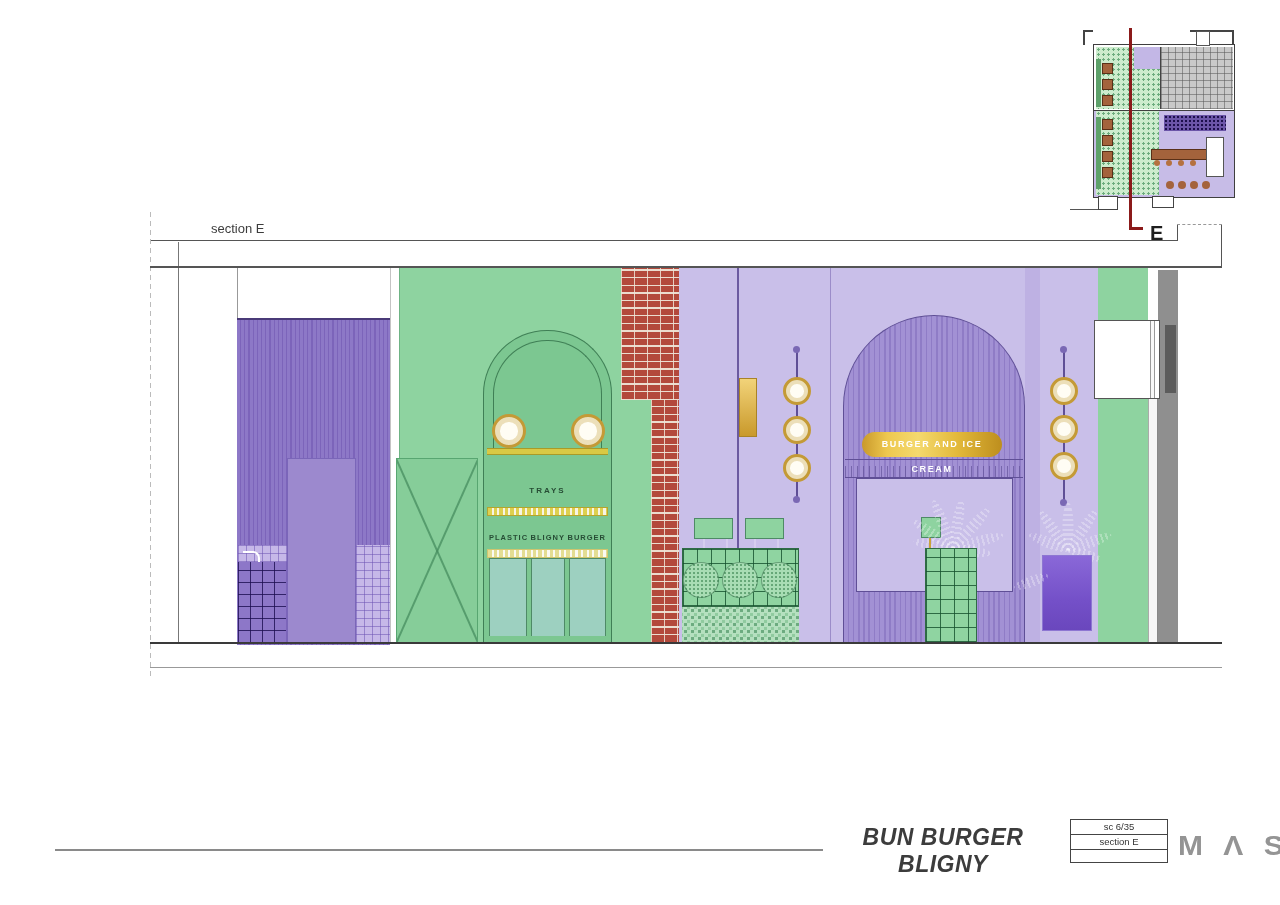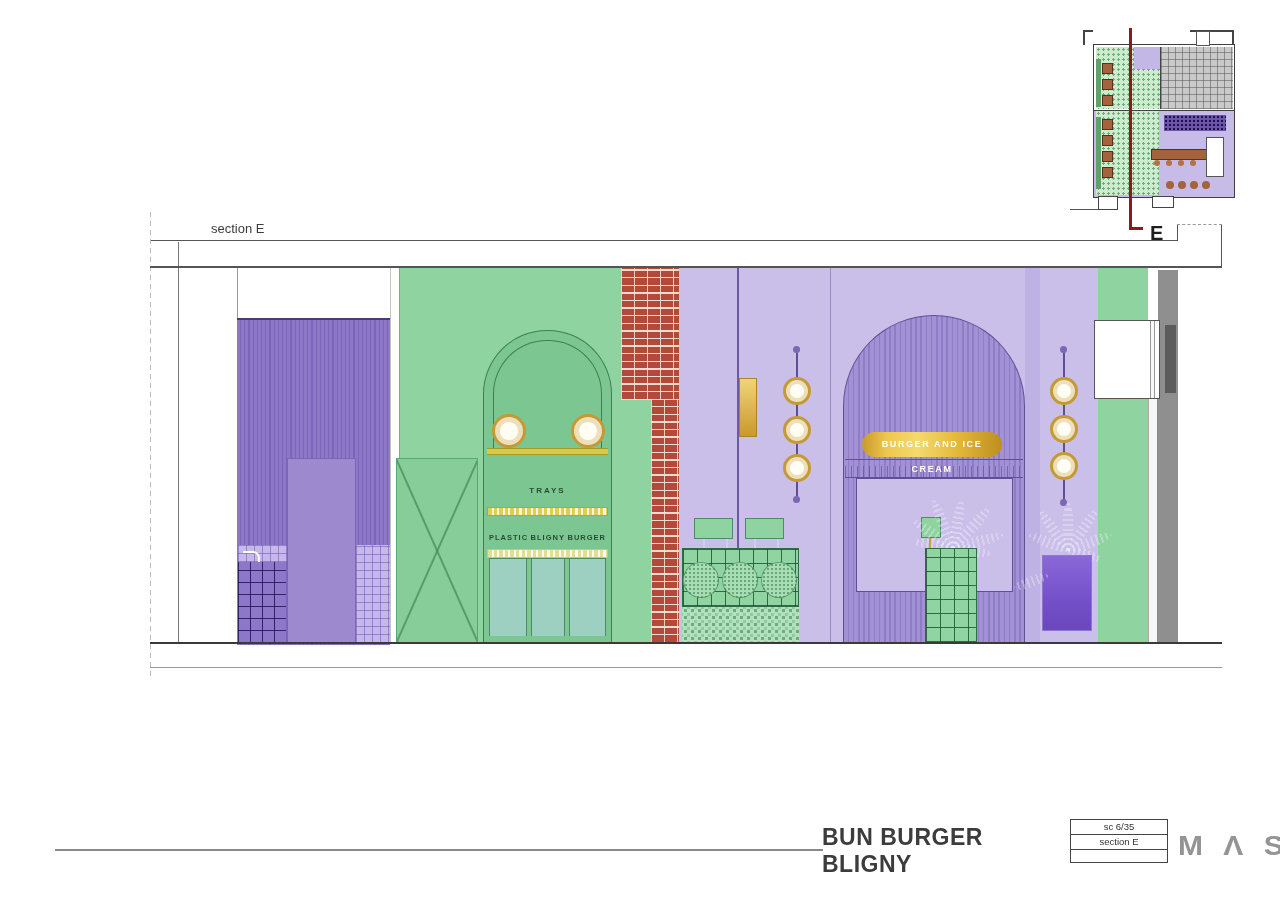--- a/index.html
+++ b/index.html
@@ -257,21 +257,21 @@
 
   <div class="abs" style="left:1094px;top:320px;width:66px;height:79px;background:#fff;border:1px solid #555;box-sizing:border-box;"></div>
   <div class="abs" style="left:1150px;top:321px;width:5px;height:77px;background:#f8f8f8;border-left:1px solid #999;border-right:1px solid #999;box-sizing:border-box;"></div>
   <div class="abs" style="left:1148px;top:399px;width:10px;height:244px;background:#f6f6f6;border-left:1px solid #aaa;border-right:1px solid #888;box-sizing:border-box;"></div>
 
   <div class="abs" style="left:150px;top:266px;width:1072px;height:1.5px;background:#555;"></div>
   <div class="abs" style="left:150px;top:642px;width:1072px;height:2px;background:#3a3a3a;"></div>
   <div class="abs" style="left:150px;top:667px;width:1072px;height:1px;background:#999;"></div>
 
   <div class="abs" style="left:55px;top:849px;width:768px;height:1.5px;background:#8a8a8a;"></div>
-  <div class="abs" style="left:822px;top:824px;width:242px;text-align:left;font-size:23px;font-weight:800;color:#3c3c3c;letter-spacing:0.5px;">BUN BURGER BLIGNY</div>
+  <div class="abs" style="left:822px;top:824px;width:242px;text-align:center;font-size:23px;font-weight:800;color:#3c3c3c;letter-spacing:0.5px;font-style:italic;">BUN BURGER BLIGNY</div>
 
   <div class="abs" style="left:1070px;top:819px;width:98px;height:44px;border:1.5px solid #444;box-sizing:border-box;background:#fff;">
     <div style="height:14px;border-bottom:1px solid #444;font-size:9.5px;color:#333;text-align:center;line-height:14px;">sc 6/35</div>
     <div style="height:14px;border-bottom:1px solid #444;font-size:9.5px;color:#333;text-align:center;line-height:14px;">section E</div>
     <div style="height:13px;"></div>
   </div>
 
   <div class="abs" style="left:1178px;top:829px;font-size:30px;font-weight:900;color:#949494;letter-spacing:6px;transform:scaleY(0.95);white-space:nowrap;">M Λ S</div>
 
 </div>

